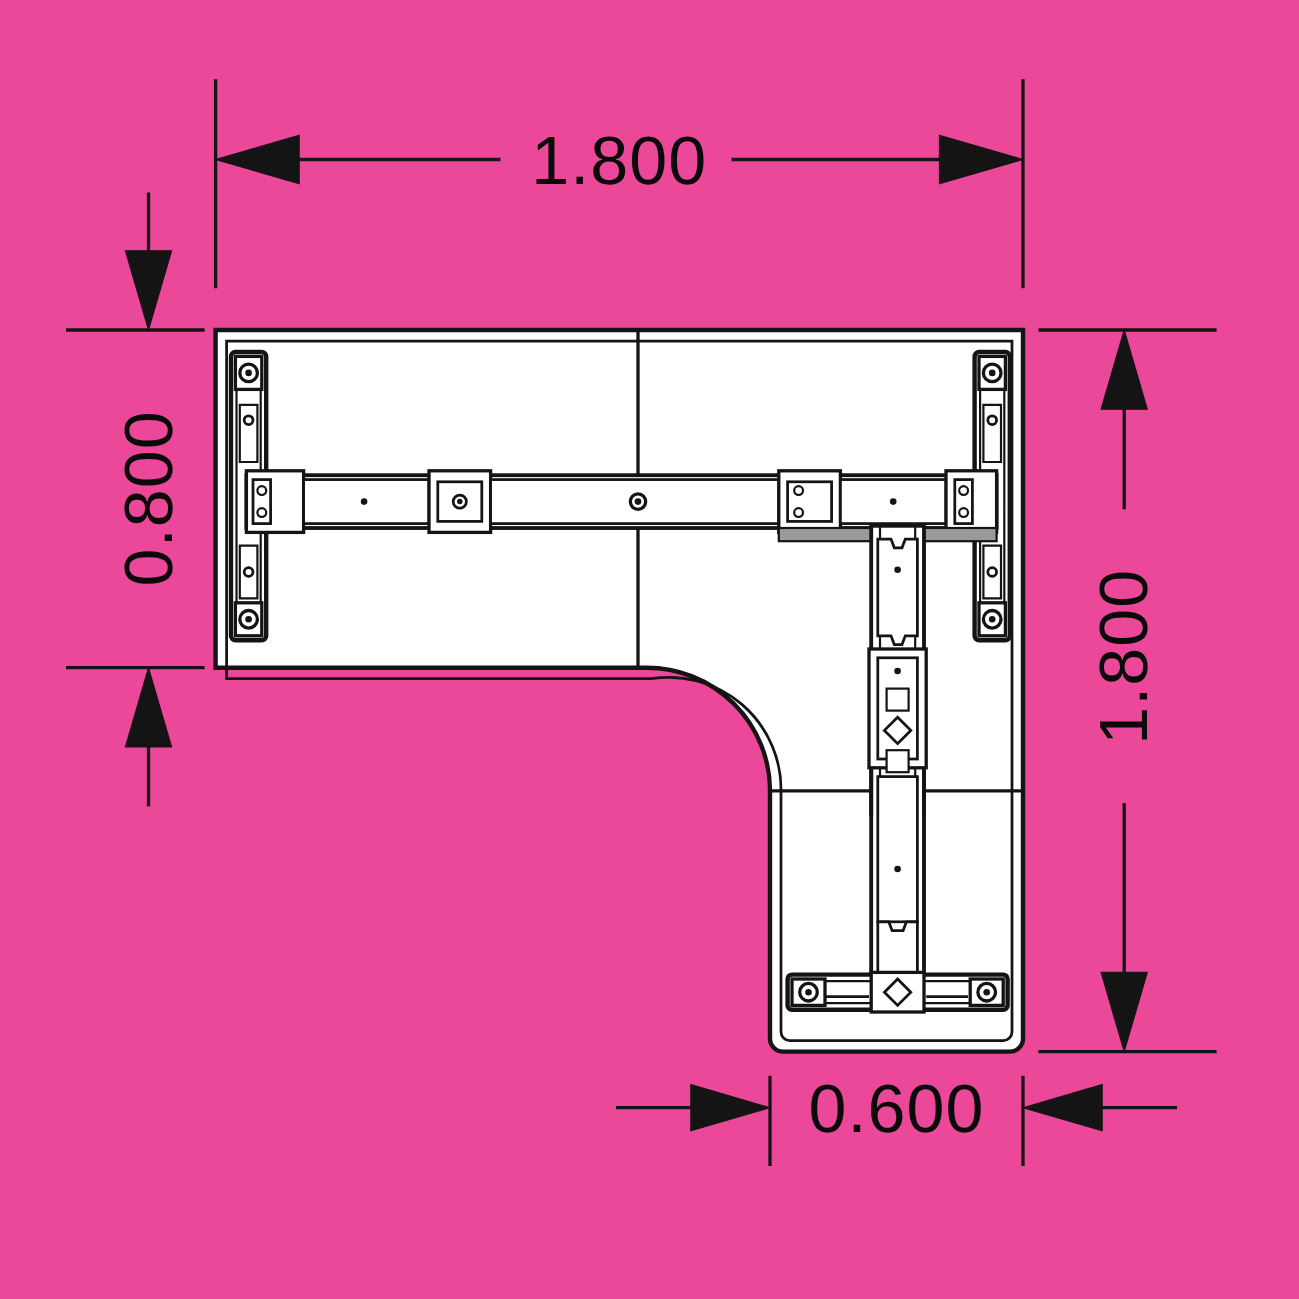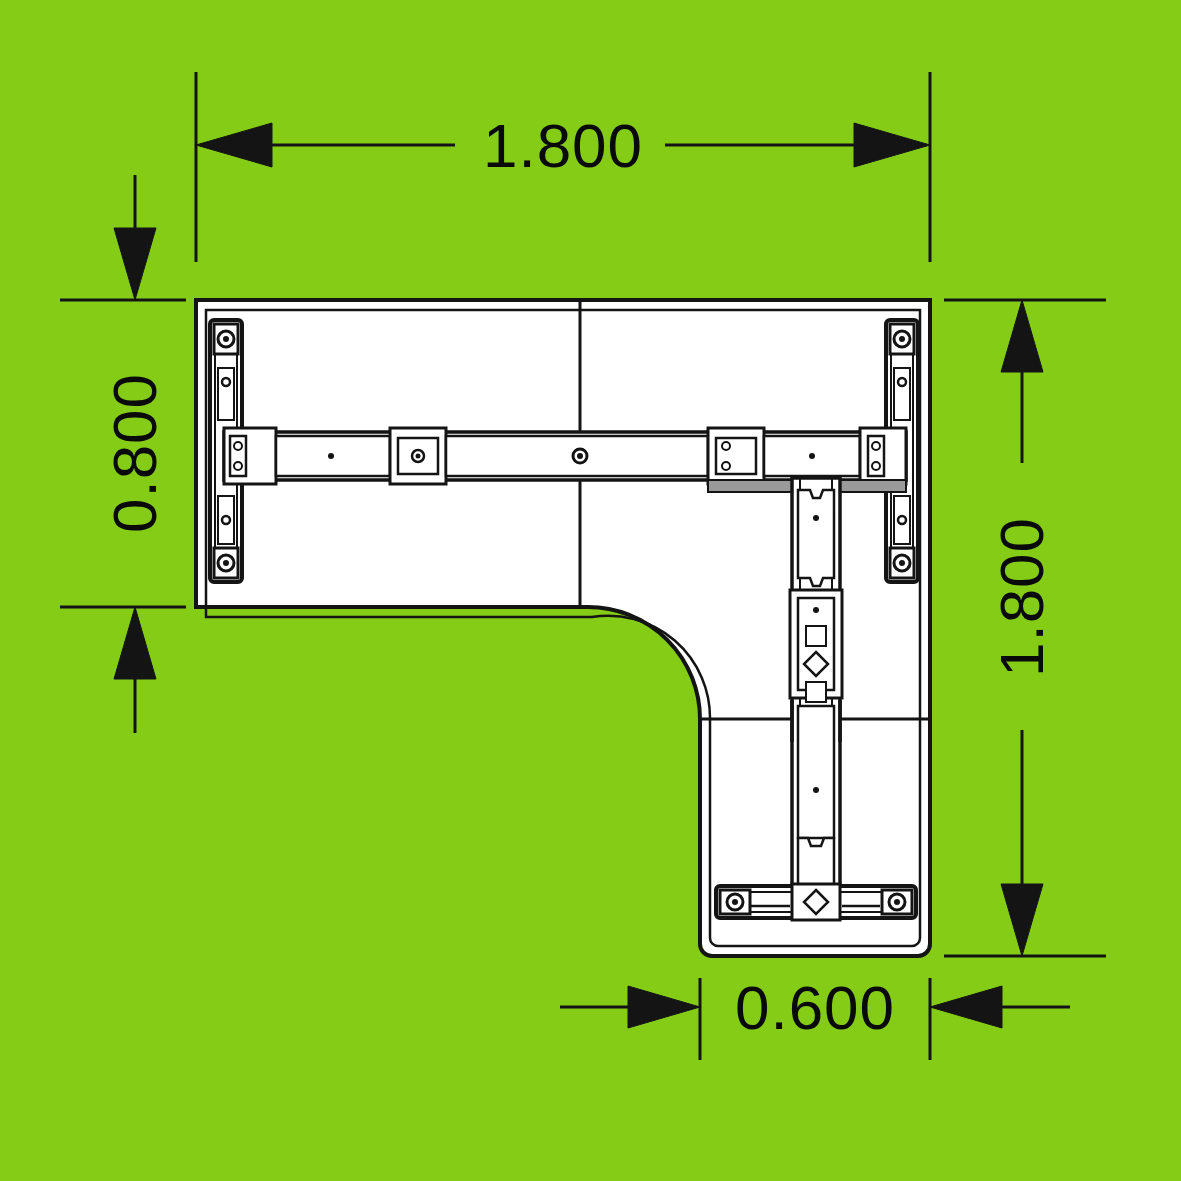--- a/index.html
+++ b/index.html
@@ -7,21 +7,21 @@
     padding: 0;
     background: #ffffff;
   }
   body {
     font-family: "Liberation Sans", sans-serif;
   }
   #stage {
     position: relative;
     width: 1181px;
     height: 1181px;
-    background: #84cc16;
+    background: #ec4899;
     overflow: hidden;
   }
   #cad {
     position: absolute;
     left: 0;
     top: 0;
     width: 1181px;
     height: 1181px;
     display: block;
   }

